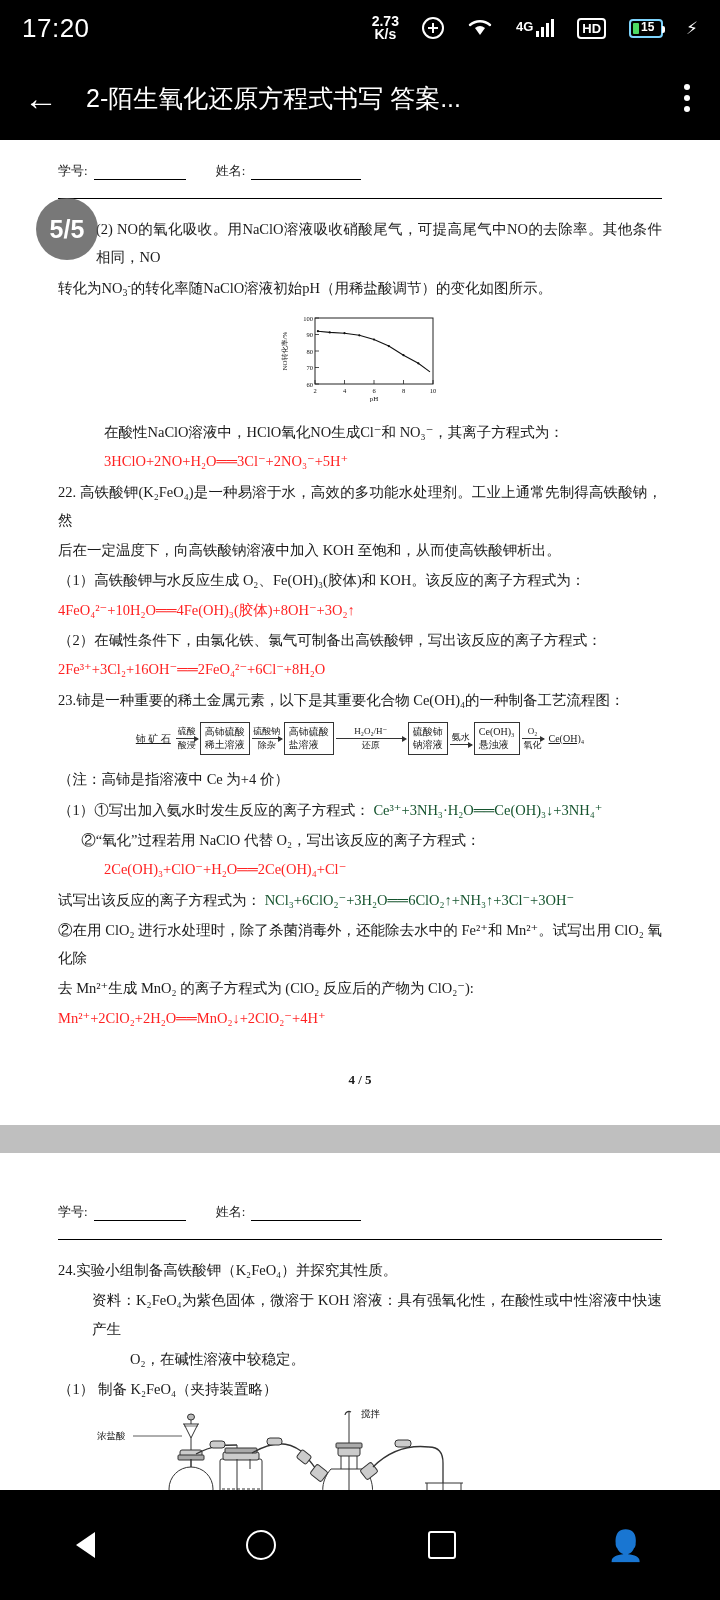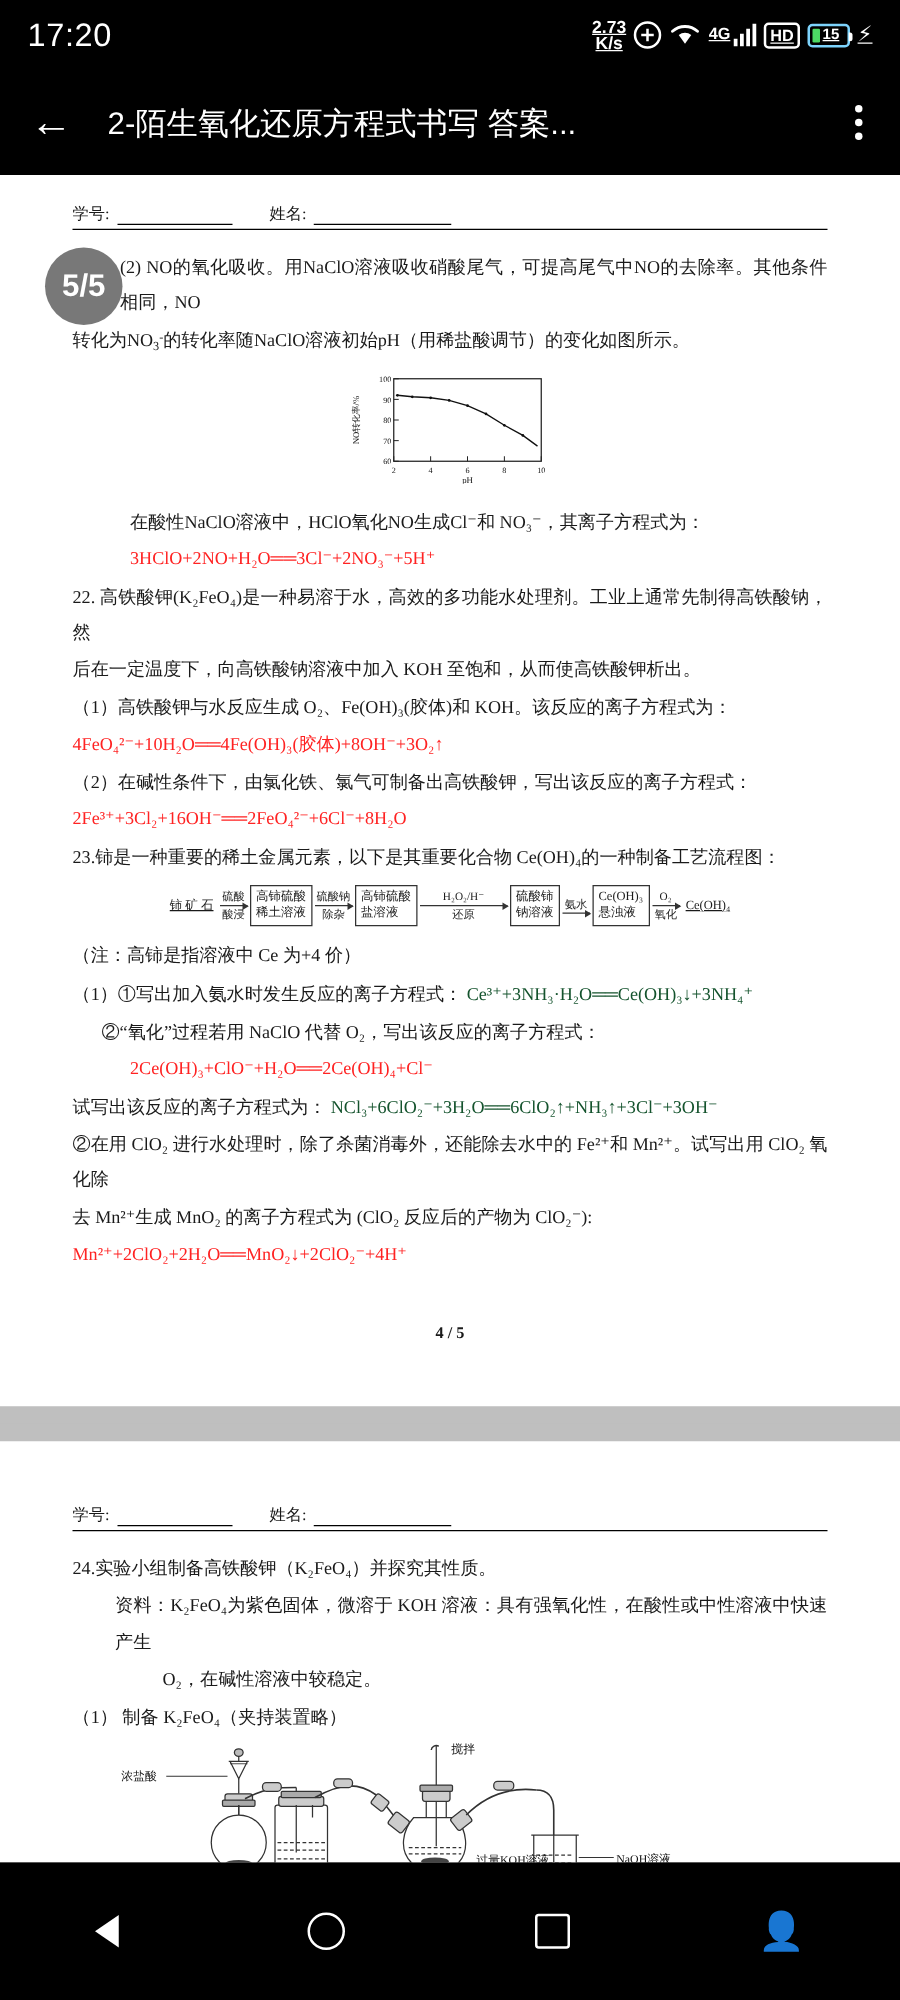--- a/index.html
+++ b/index.html
@@ -12,21 +12,21 @@
   .phone { position: relative; width: 720px; height: 1600px; background: #000; }
 
   
   .statusbar {
     height: 56px; width: 100%;
     display: flex; align-items: center;
     padding: 0 22px;
     color: #fff;
   }
   .status-time { font-size: 26px; letter-spacing: .5px; }
-  .status-right { margin-left: auto; display: flex; align-items: center; gap: 6px; text-decoration: underline; }
+  .status-right { margin-left: auto; display: flex; align-items: center; gap: 23px; }
   .net-speed {
     display: flex; flex-direction: column; align-items: center;
     line-height: 0.92; font-size: 14px; font-weight: bold;
   }
   .icon-circle-plus {
     width: 22px; height: 22px; border: 2px solid #fff; border-radius: 50%;
     position: relative;
   }
   .icon-circle-plus::before, .icon-circle-plus::after {
     content: ""; position: absolute; background: #fff;
@@ -80,21 +80,21 @@
     font-family: "Liberation Serif", "DejaVu Serif", serif;
     color: #1a1a1a;
   }
   .page.p1 { height: 985px; padding: 22px 58px 0 58px; }
   .page.p2 { height: 360px; padding: 50px 58px 0 58px; margin-top: 14px; }
   .gap { height: 14px; background: #bfbfbf; }
 
   .hdr-line {
     display: flex; align-items: flex-end; gap: 6px;
     font-size: 13px; border-bottom: 1.4px solid #000;
-    padding-bottom: 3px; margin-bottom: 16px;
+    padding-bottom: 18px; margin-bottom: 16px;
   }
   .hdr-blank { display: inline-block; border-bottom: 1.6px solid #000; height: 12px; }
   .b1 { width: 92px; } .b2 { width: 110px; }
 
   p.q { font-size: 14.5px; line-height: 1.95; text-align: justify; margin: 0 0 2px 0; }
   p.q.ind { text-indent: 1.6em; }
   p.ans { font-size: 14.5px; color: #ff2222; line-height: 1.9; margin: 2px 0; }
   p.ans.ind { padding-left: 46px; }
   .red { color: #14532d; }
   sub { font-size: 0.68em; vertical-align: -0.28em; }

